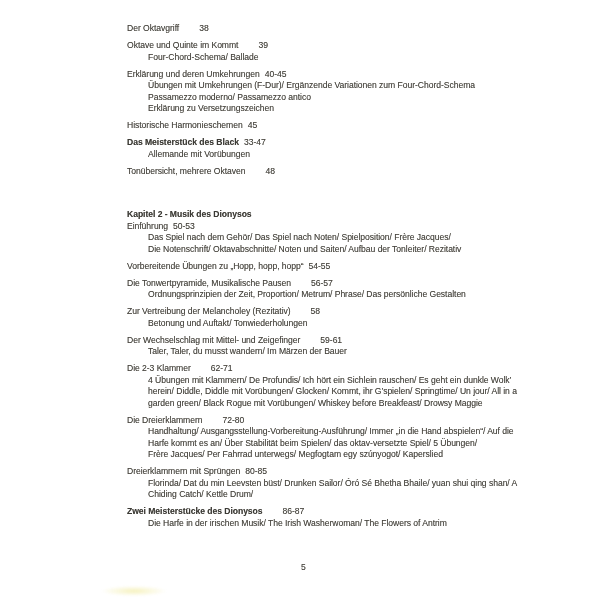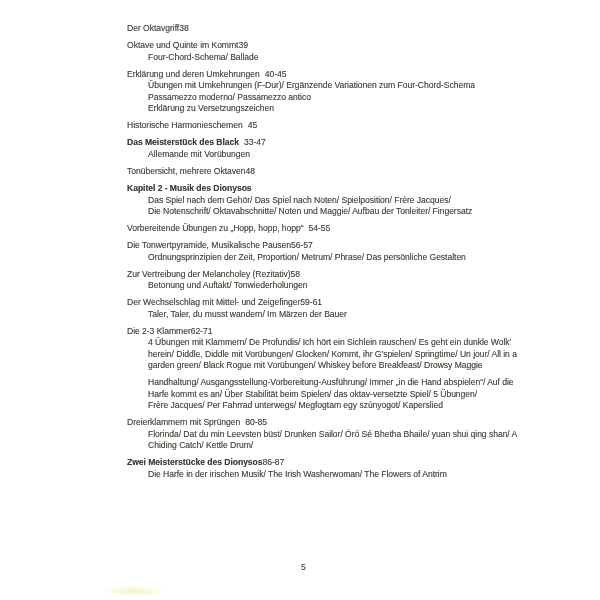--- a/index.html
+++ b/index.html
@@ -14,26 +14,26 @@
   }
   .toc {
     position:absolute;
     left:127px; top:23px;
     width:420px;
     font-size:8.6px;
     line-height:11.5px;
     letter-spacing:-0.05px;
   }
   .entry { margin-bottom:5.5px; }
-  .entry.chapter-gap { margin-top:6px; }
+  .entry.chapter-gap { margin-top:32px; }
   .heading { font-weight:bold; color:#3b3a35; white-space:nowrap; }
   .main { white-space:nowrap; }
   .entry.bold .title { font-weight:bold; color:#3b3a35; }
   .pages { display:inline-block; }
-  .entry.gap-wide .pages { }
+  .entry.gap-wide .pages { margin-left:20px; }
   .entry.gap-narrow .pages { margin-left:5px; }
   .sub { padding-left:21px; white-space:nowrap; }
   .pagenum {
     position:absolute;
     left:301px; top:562px;
     font-size:8.6px;
     color:#4c4a44;
   }
   .smudge {
     position:absolute;
@@ -67,22 +67,23 @@
       </div>
       <div class="entry gap-narrow bold">
         <div class="main"><span class="title">Das Meisterstück des Black</span><span class="pages">33-47</span></div>
         <div class="sub">Allemande mit Vorübungen</div>
       </div>
       <div class="entry gap-wide">
         <div class="main"><span class="title">Tonübersicht, mehrere Oktaven</span><span class="pages">48</span></div>
       </div>
       <div class="entry gap-narrow chapter-gap">
         <div class="heading">Kapitel 2 - Musik des Dionysos</div>
+        <div class="main"><span class="title">Einführung</span><span class="pages">50-53</span></div>
         <div class="sub">Das Spiel nach dem Gehör/ Das Spiel nach Noten/ Spielposition/ Frère Jacques/</div>
-        <div class="sub">Die Notenschrift/ Oktavabschnitte/ Noten und Maggie/ Aufbau der Tonleiter/ Fingersatz</div>
+        <div class="sub">Die Notenschrift/ Oktavabschnitte/ Noten und Saiten/ Aufbau der Tonleiter/ Rezitativ</div>
       </div>
       <div class="entry gap-narrow">
         <div class="main"><span class="title">Vorbereitende Übungen zu „Hopp, hopp, hopp“</span><span class="pages">54-55</span></div>
       </div>
       <div class="entry gap-wide">
         <div class="main"><span class="title">Die Tonwertpyramide, Musikalische Pausen</span><span class="pages">56-57</span></div>
         <div class="sub">Ordnungsprinzipien der Zeit, Proportion/ Metrum/ Phrase/ Das persönliche Gestalten</div>
       </div>
       <div class="entry gap-wide">
         <div class="main"><span class="title">Zur Vertreibung der Melancholey (Rezitativ)</span><span class="pages">58</span></div>
@@ -92,20 +93,21 @@
         <div class="main"><span class="title">Der Wechselschlag mit Mittel- und Zeigefinger</span><span class="pages">59-61</span></div>
         <div class="sub">Taler, Taler, du musst wandern/ Im Märzen der Bauer</div>
       </div>
       <div class="entry gap-wide">
         <div class="main"><span class="title">Die 2-3 Klammer</span><span class="pages">62-71</span></div>
         <div class="sub">4 Übungen mit Klammern/ De Profundis/ Ich hört ein Sichlein rauschen/ Es geht ein dunkle Wolk’</div>
         <div class="sub">herein/ Diddle, Diddle mit Vorübungen/ Glocken/ Kommt, ihr G’spielen/ Springtime/ Un jour/ All in a</div>
         <div class="sub">garden green/ Black Rogue mit Vorübungen/ Whiskey before Breakfeast/ Drowsy Maggie</div>
       </div>
       <div class="entry gap-wide">
+        <div class="main"><span class="title">Die Dreierklammern</span><span class="pages">72-80</span></div>
         <div class="sub">Handhaltung/ Ausgangsstellung-Vorbereitung-Ausführung/ Immer „in die Hand abspielen“/ Auf die</div>
         <div class="sub">Harfe kommt es an/ Über Stabilität beim Spielen/ das oktav-versetzte Spiel/ 5 Übungen/</div>
         <div class="sub">Frère Jacques/ Per Fahrrad unterwegs/ Megfogtam egy szúnyogot/ Kaperslied</div>
       </div>
       <div class="entry gap-narrow">
         <div class="main"><span class="title">Dreierklammern mit Sprüngen</span><span class="pages">80-85</span></div>
         <div class="sub">Florinda/ Dat du min Leevsten büst/ Drunken Sailor/ Óró Sé Bhetha Bhaile/ yuan shui qing shan/ A</div>
         <div class="sub">Chiding Catch/ Kettle Drum/</div>
       </div>
       <div class="entry gap-wide bold">

